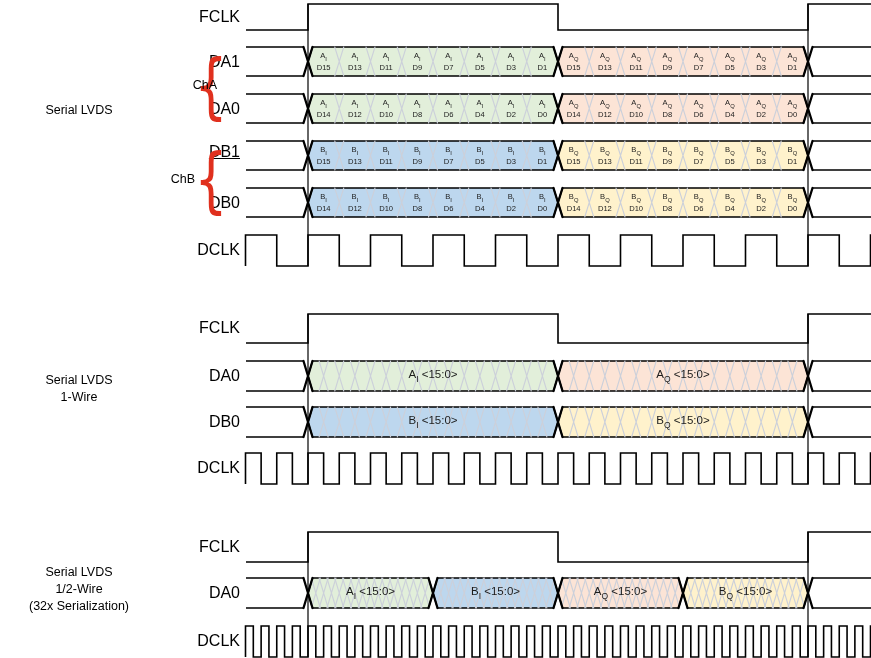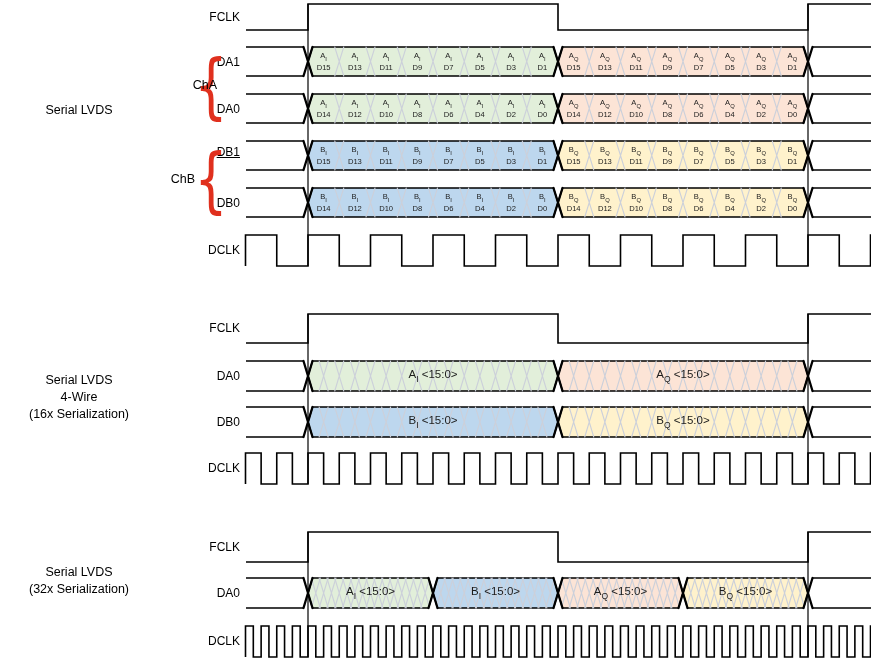--- a/index.html
+++ b/index.html
@@ -1,20 +1,20 @@
 <!DOCTYPE html>
 <html><head>
 <meta charset="utf-8">
 <style>
   html,body{margin:0;padding:0;background:#fff;}
   body{width:871px;height:658px;font-family:"Liberation Sans",sans-serif;}
   #canvas{position:relative;width:871px;height:658px;overflow:hidden;background:#fff;}
   #wavesvg{position:absolute;left:0;top:0;}
   .sig{position:absolute;left:156px;width:84px;text-align:right;transform:translateY(-50%);
-       font-size:12px;color:#000;white-space:nowrap;}
+       font-size:16px;color:#000;white-space:nowrap;}
   .cell{position:absolute;transform:translate(-50%,-50%);text-align:center;
         font-size:7.6px;line-height:9px;color:#1c1c1c;white-space:nowrap;}
   .cell sub{font-size:5.8px;}
   .glabel{position:absolute;transform:translate(-50%,-50%);font-size:11.5px;color:#1c1c1c;white-space:nowrap;}
   .glabel sub{font-size:8.5px;}
   .title{position:absolute;left:0;width:158px;text-align:center;font-size:12.5px;line-height:17px;color:#000;}
   .title div{white-space:nowrap;}
   .ch{position:absolute;transform:translate(-50%,-50%);font-size:12.5px;color:#000;}
   .brace{position:absolute;transform:translate(-50%,-50%) scale(0.82,1.12);
          font-family:"DejaVu Sans",sans-serif;font-size:64px;font-weight:400;line-height:1;}
@@ -538,27 +538,27 @@
     <div class="sig" style="top: 328px;"><span>FCLK</span></div>
     <div class="sig" style="top: 468px;"><span>DCLK</span></div>
     <div class="sig" style="top: 376px;"><span>DA0</span></div>
     <div class="glabel" style="left: 433px; top: 376px;"><span>A</span><sub><span>I</span></sub> <span>&lt;15:0&gt;</span></div>
     <div class="glabel" style="left: 683px; top: 376px;"><span>A</span><sub><span>Q</span></sub> <span>&lt;15:0&gt;</span></div>
     <div class="sig" style="top: 422px;"><span>DB0</span></div>
     <div class="glabel" style="left: 433px; top: 422px;"><span>B</span><sub><span>I</span></sub> <span>&lt;15:0&gt;</span></div>
     <div class="glabel" style="left: 683px; top: 422px;"><span>B</span><sub><span>Q</span></sub> <span>&lt;15:0&gt;</span></div>
     <div class="title" style="top: 372px;">
       <div><span>Serial LVDS</span></div>
-      <div><span>4-Wire</span></div>
-      <div><span>(16x Serialization)</span></div>
+      <div><span>1-Wire</span></div>
     </div>
     <div class="sig" style="top: 547px;"><span>FCLK</span></div>
     <div class="sig" style="top: 641px;"><span>DCLK</span></div>
     <div class="sig" style="top: 593px;"><span>DA0</span></div>
     <div class="glabel" style="left: 370.5px; top: 593px;"><span>A</span><sub><span>I</span></sub> <span>&lt;15:0&gt;</span></div>
     <div class="glabel" style="left: 495.5px; top: 593px;"><span>B</span><sub><span>I</span></sub> <span>&lt;15:0&gt;</span></div>
     <div class="glabel" style="left: 620.5px; top: 593px;"><span>A</span><sub><span>Q</span></sub> <span>&lt;15:0&gt;</span></div>
     <div class="glabel" style="left: 745.5px; top: 593px;"><span>B</span><sub><span>Q</span></sub> <span>&lt;15:0&gt;</span></div>
     <div class="title" style="top: 564px;">
       <div><span>Serial LVDS</span></div>
+      <div><span>1/2-Wire</span></div>
       <div><span>(32x Serialization)</span></div>
     </div>
   </div>
 
 </body></html>

